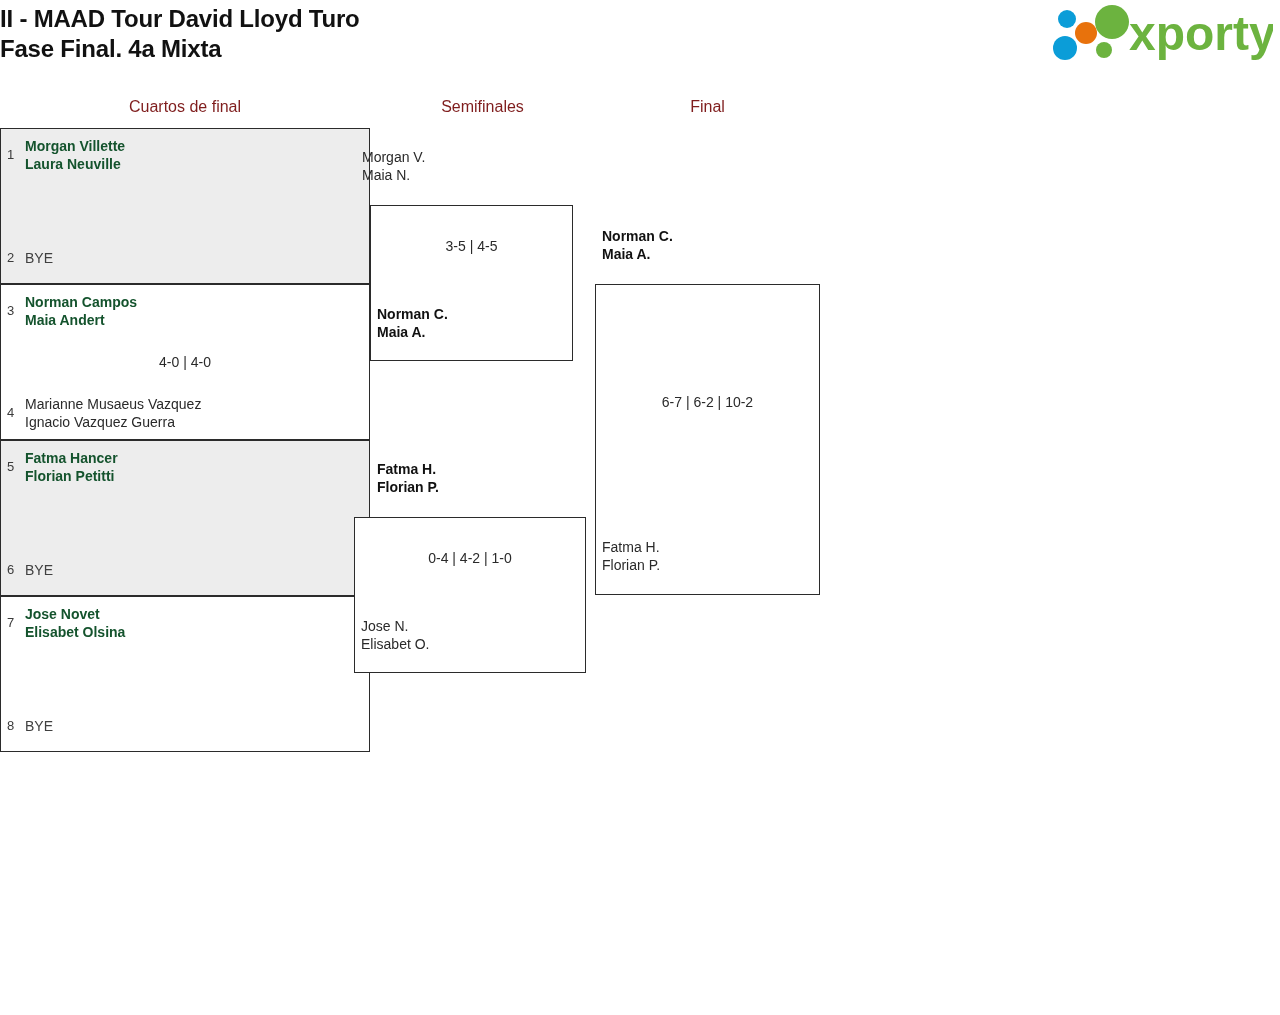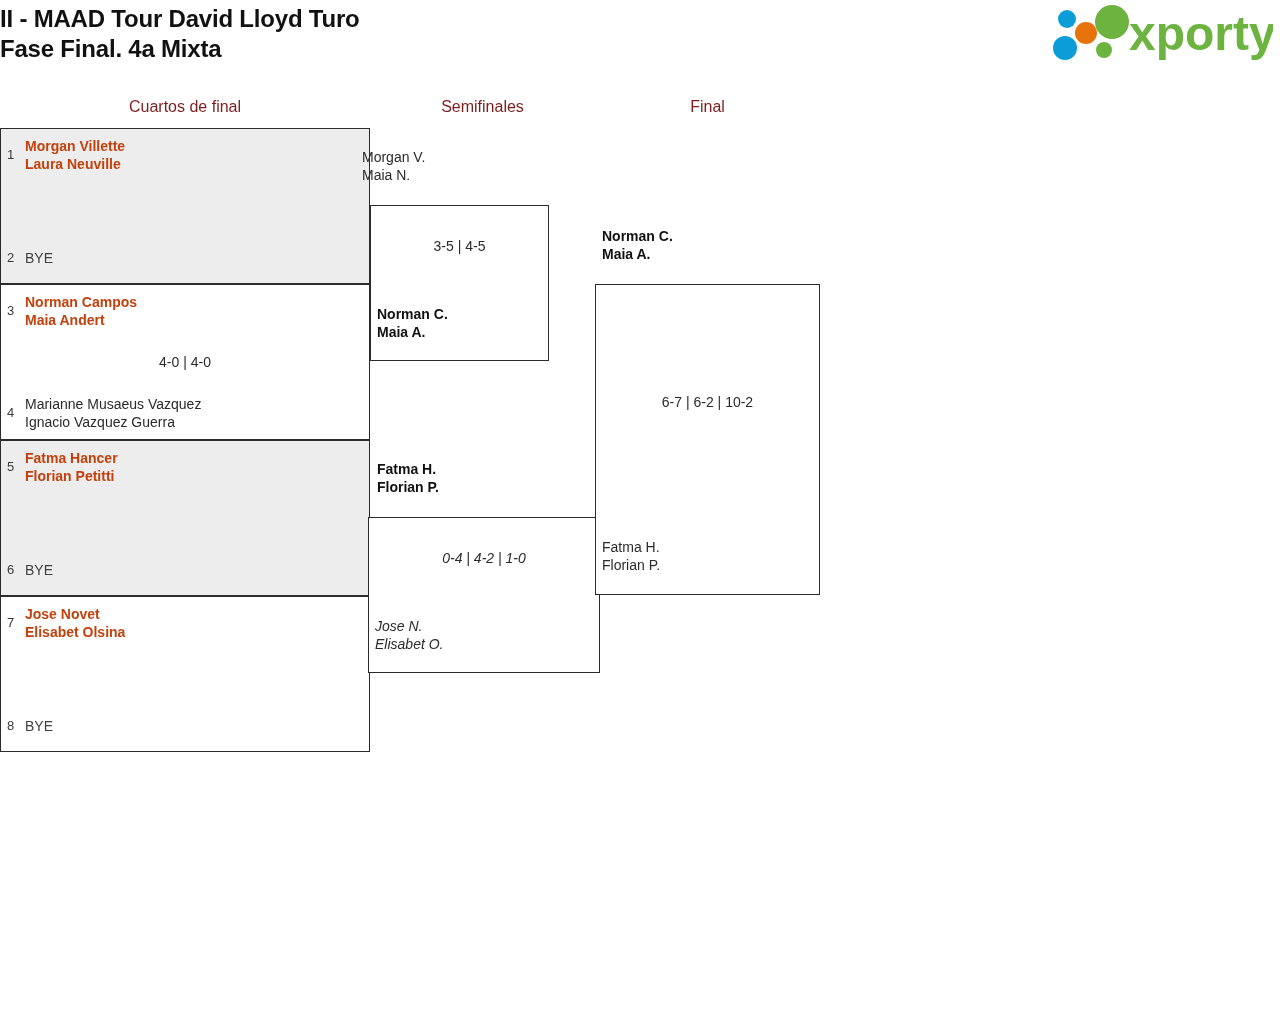--- a/index.html
+++ b/index.html
@@ -74,21 +74,21 @@
     text-align: left;
     line-height: 18px;
     padding-top: 8px;
   }
   .names {
     font-size: 14px;
     line-height: 18px;
     color: #2a2a2a;
     white-space: nowrap;
   }
-  .names.win { font-weight: 700; color: #c2410c; }
+  .names.win { font-weight: 700; color: #14532d; }
   .names .n2 { display: block; }
 
   .bye {
     font-size: 14px;
     line-height: 18px;
     color: #404040;
     white-space: nowrap;
     padding-top: 0px;
   }
 
@@ -202,34 +202,34 @@
       <div class="seed" style="padding-top:0px;">8</div>
       <div class="bye">BYE</div>
     </div>
   </div>
 
   <div class="adv" style="left:362px; top:148px;">
     <span>Morgan V.</span>
     <span>Maia N.</span>
   </div>
 
-  <div class="box plain" style="left:370px; top:205px; width:179px; height:156px;">
+  <div class="box plain" style="left:370px; top:205px; width:203px; height:156px;">
     <div class="score" style="top:31px;">3-5 | 4-5</div>
     <div class="adv win" style="left:6px; top:99px; position:absolute;">
       <span>Norman C.</span>
       <span>Maia A.</span>
     </div>
   </div>
 
   <div class="adv win" style="left:377px; top:460px;">
     <span>Fatma H.</span>
     <span>Florian P.</span>
   </div>
 
-  <div class="box plain" style="left:368px; top:517px; width:232px; height:156px;font-style:italic;">
+  <div class="box plain" style="left:354px; top:517px; width:232px; height:156px;">
     <div class="score" style="top:31px;">0-4 | 4-2 | 1-0</div>
     <div class="adv" style="left:6px; top:99px; position:absolute;">
       <span>Jose N.</span>
       <span>Elisabet O.</span>
     </div>
   </div>
 
   <div class="adv win" style="left:602px; top:227px;">
     <span>Norman C.</span>
     <span>Maia A.</span>

